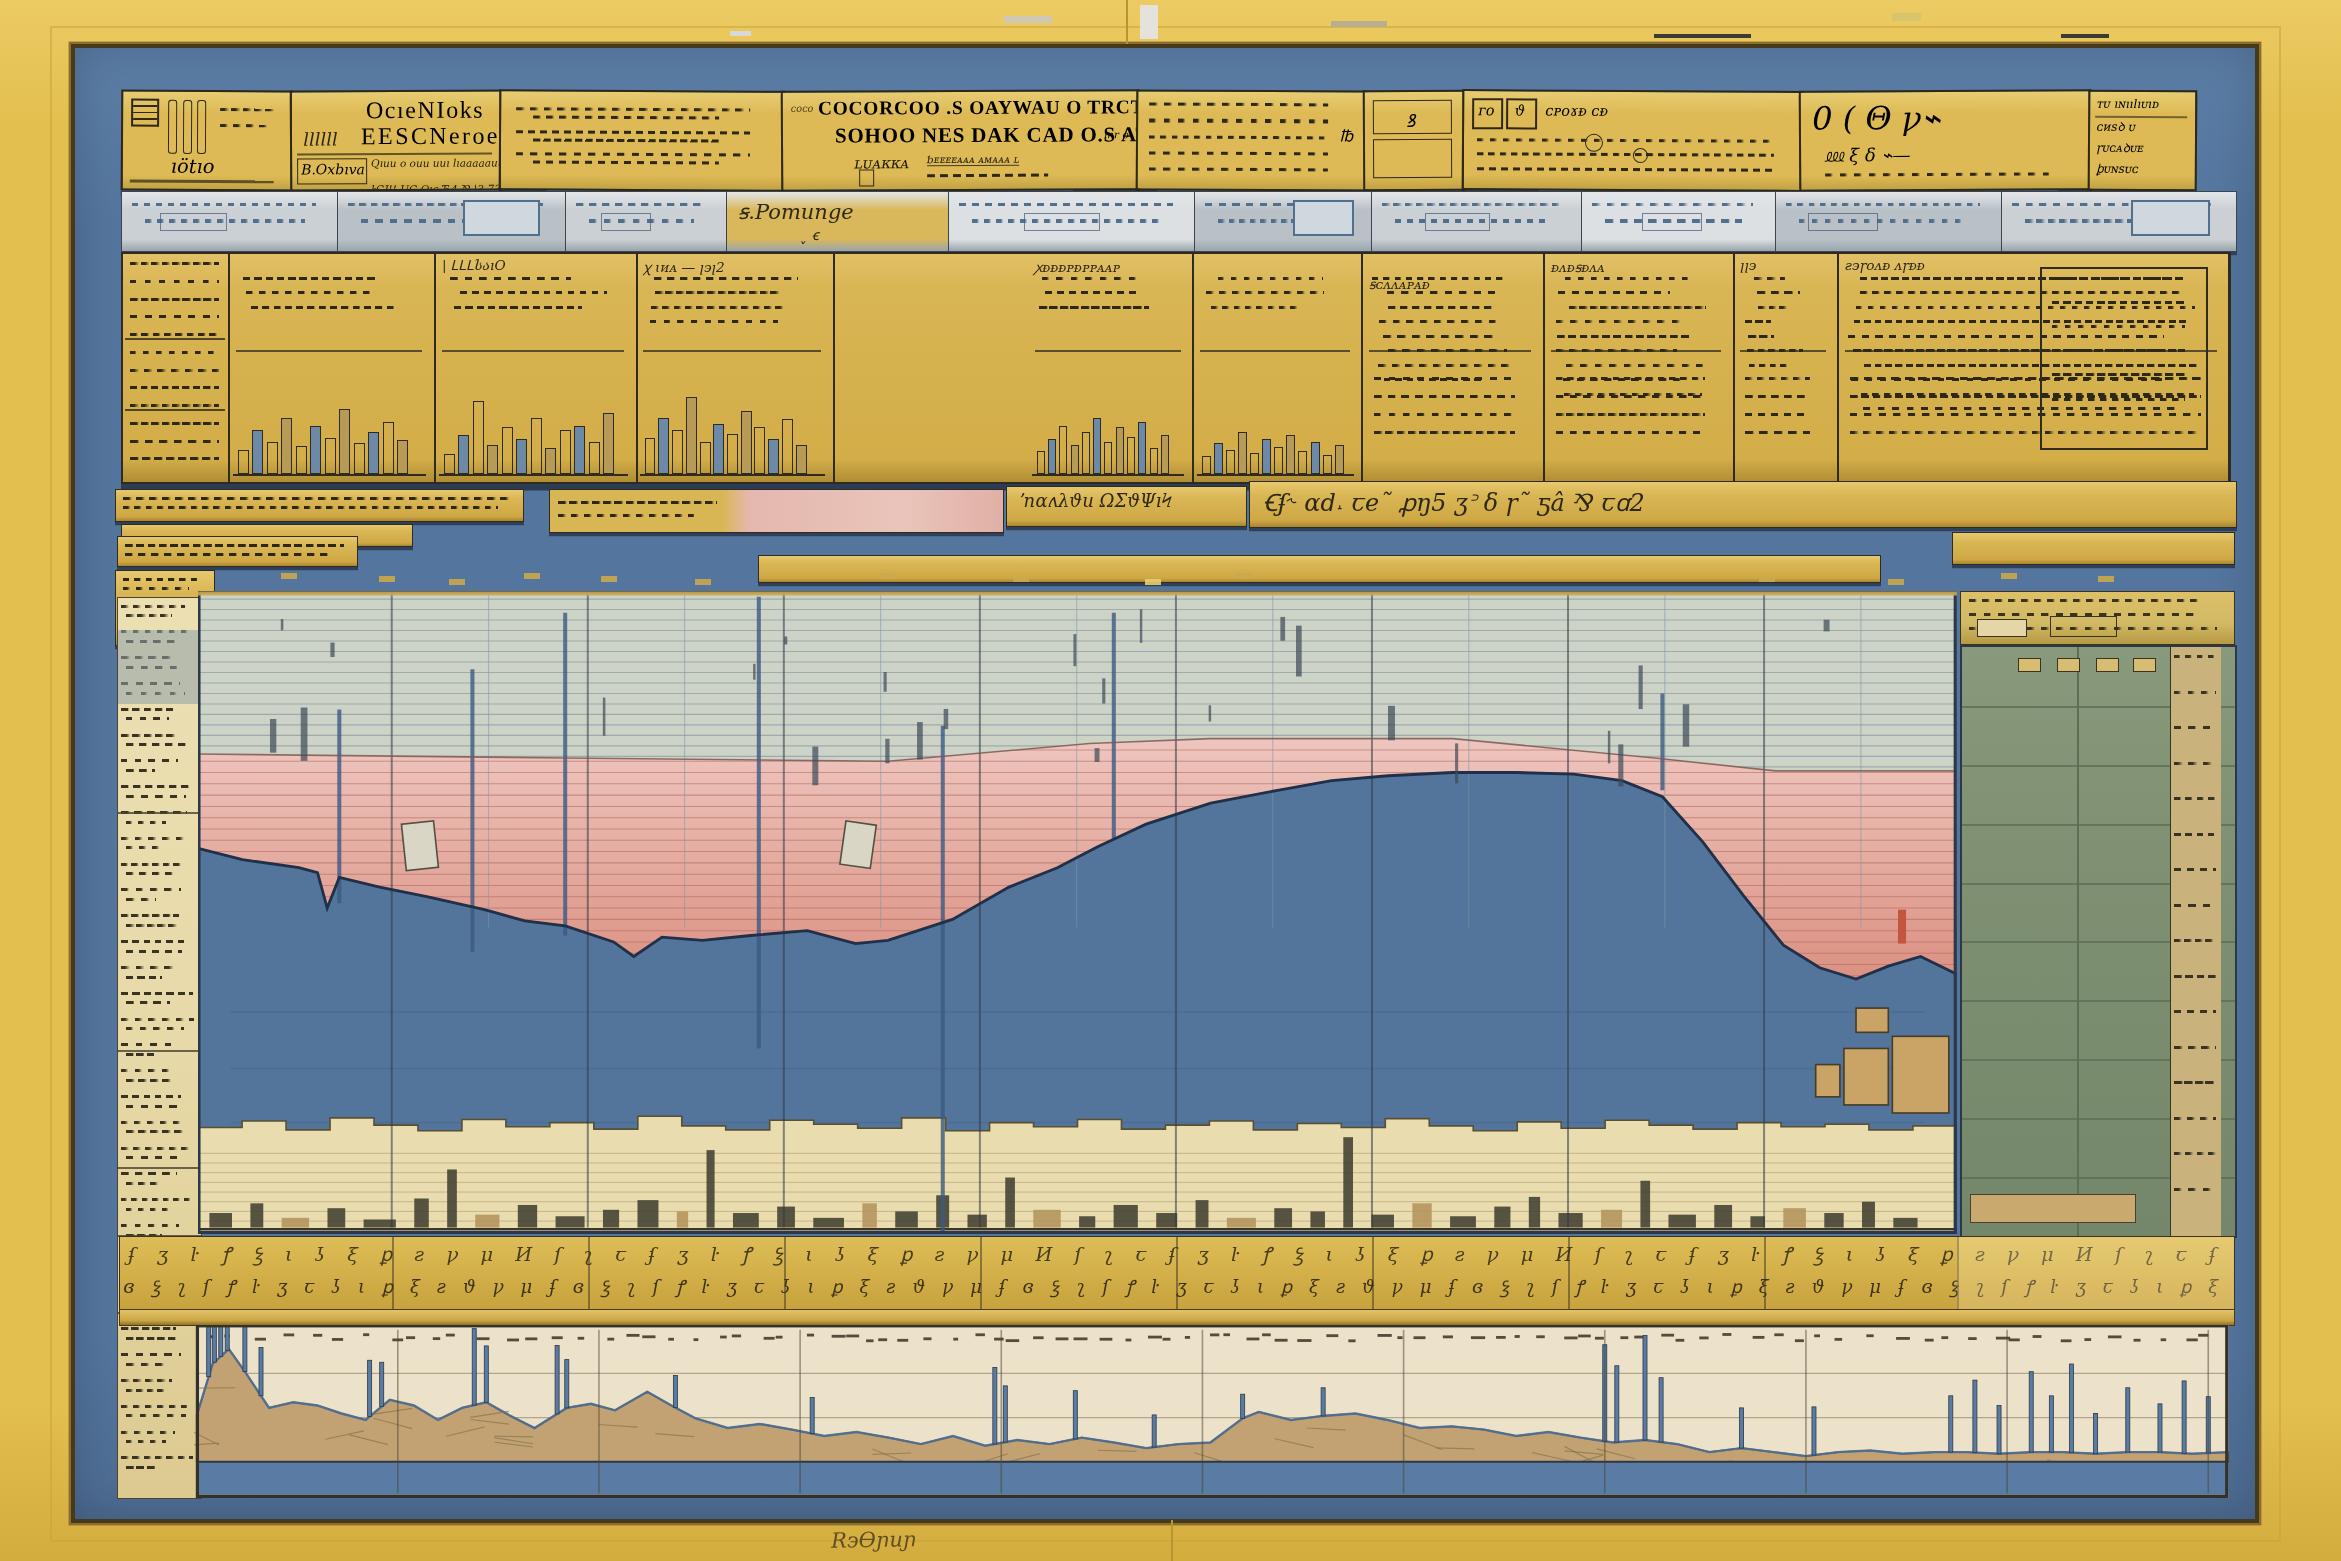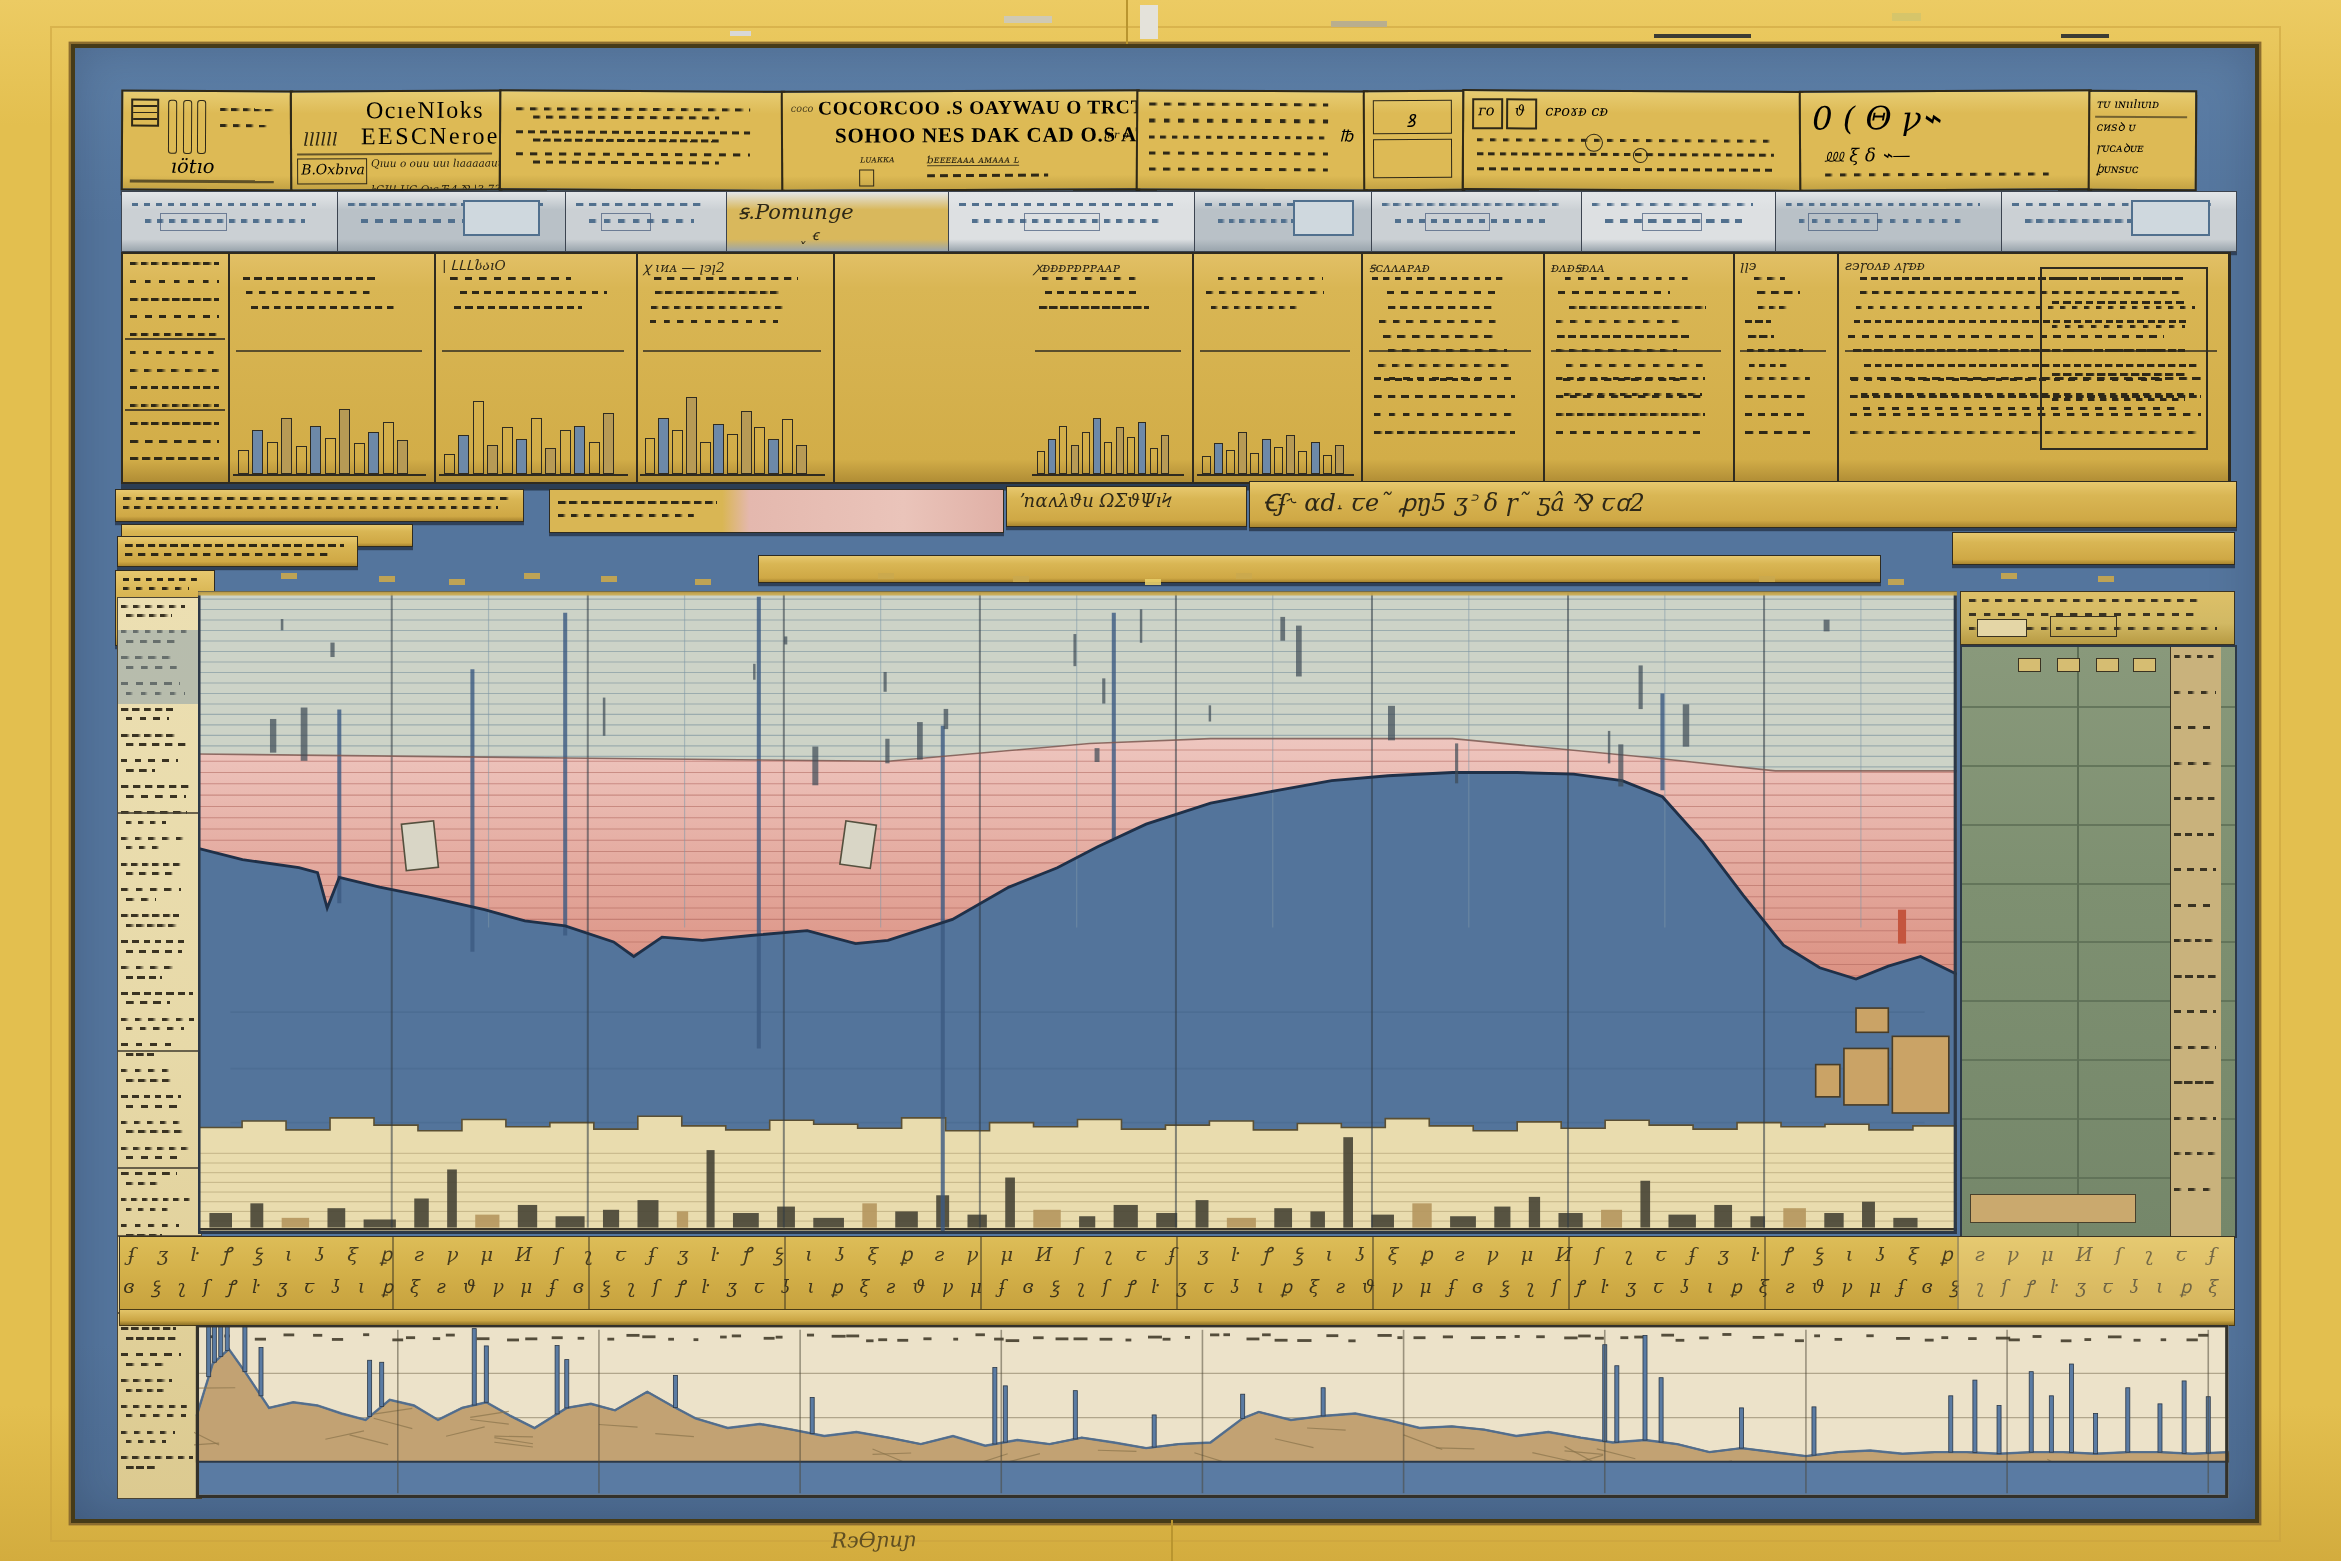--- a/index.html
+++ b/index.html
@@ -58,21 +58,21 @@
         <div style="position: absolute; left: 14.5px; top: 39px; width: 234px; height: 3.2px; background: repeating-linear-gradient(90deg, rgb(46, 40, 23) 0px, rgb(46, 40, 23) 7.3px, transparent 6.5px, transparent 12px);"></div>
         <div style="position: absolute; left: 32px; top: 47px; width: 186px; height: 3.2px; background: repeating-linear-gradient(90deg, rgb(46, 40, 23) 0px, rgb(46, 40, 23) 6.5px, transparent 8px, transparent 10.5px);"></div>
         <div style="position: absolute; left: 14.5px; top: 61px; width: 234px; height: 3.2px; background: repeating-linear-gradient(90deg, rgb(46, 40, 23) 0px, rgb(46, 40, 23) 6.5px, transparent 7.3px, transparent 14.5px);"></div>
         <div style="position: absolute; left: 32px; top: 69px; width: 186px; height: 3.2px; background: repeating-linear-gradient(90deg, rgb(46, 40, 23) 0px, rgb(46, 40, 23) 7.3px, transparent 6.5px, transparent 13px);"></div>
       </div>
       <div style="position: absolute; left: 781px; top: 90px; width: 355px; height: 97px; background: linear-gradient(rgb(231, 204, 114) 0%, rgb(221, 186, 85) 22%, rgb(221, 186, 85) 86%, rgb(195, 162, 67) 100%); border: 2.4px solid rgb(46, 40, 23); box-shadow: rgba(20, 16, 5, 0.55) 0px 4.8px 0px; transform: rotate(-0.25deg); overflow: hidden;">
         <div class="script" style="position: absolute; left: 8px; top: 9.7px; font-size: 9.7px; opacity: 0.7; white-space: nowrap;">ᴄᴏᴄᴏ</div>
         <div class="serif" style="position: absolute; left: 35px; top: 4.8px; font-size: 19.4px; letter-spacing: 0.8px; font-weight: bold; white-space: nowrap;">COCORCOO .S OAYWAU O TRCTIULE</div>
         <div class="serif" style="position: absolute; left: 52px; top: 31px; font-size: 21px; letter-spacing: 0.8px; font-weight: bold; white-space: nowrap;">SOHOO NES DAK CAD O.S ATRE</div>
         <div class="script" style="position: absolute; left: 321px; top: 37px; font-size: 10.5px; white-space: nowrap;">ınr o</div>
-        <div class="script" style="position: absolute; left: 77px; top: 61px; font-size: 10px; opacity: 0.85; white-space: nowrap;">ʟᴜᴀᴋᴋᴀ</div>
+        <div class="script" style="position: absolute; left: 71px; top: 61px; font-size: 16px; opacity: 0.85; white-space: nowrap;">ʟᴜᴀᴋᴋᴀ</div>
         <div style="position: absolute; left: 76px; top: 77px; width: 13px; height: 14.5px; border: 1.6px solid rgb(46, 40, 23);"></div>
         <div class="script" style="position: absolute; left: 144px; top: 61px; font-size: 10.5px; opacity: 0.85; border-bottom: 1.6px solid rgb(46, 40, 23); white-space: nowrap;">ƅᴇᴇᴇᴇᴀᴀᴀ ᴀᴍᴀᴀᴀ ʟ</div>
         <div style="position: absolute; left: 144px; top: 82px; width: 121px; height: 3.2px; background: repeating-linear-gradient(90deg, rgb(46, 40, 23) 0px, rgb(46, 40, 23) 7.3px, transparent 8px, transparent 13px);"></div>
       </div>
       <div style="position: absolute; left: 1136px; top: 90px; width: 228px; height: 97px; background: linear-gradient(rgb(231, 204, 114) 0%, rgb(221, 186, 85) 22%, rgb(221, 186, 85) 86%, rgb(195, 162, 67) 100%); border: 2.4px solid rgb(46, 40, 23); box-shadow: rgba(20, 16, 5, 0.55) 0px 4.8px 0px; transform: rotate(0.3deg); overflow: hidden;">
         <div style="position: absolute; left: 11.3px; top: 11.3px; width: 179px; height: 3.2px; background: repeating-linear-gradient(90deg, rgb(46, 40, 23) 0px, rgb(46, 40, 23) 5.6px, transparent 9px, transparent 14.5px);"></div>
         <div style="position: absolute; left: 11.3px; top: 27.4px; width: 179px; height: 3.2px; background: repeating-linear-gradient(90deg, rgb(46, 40, 23) 0px, rgb(46, 40, 23) 4.8px, transparent 7.3px, transparent 14.5px);"></div>
         <div style="position: absolute; left: 11.3px; top: 44px; width: 179px; height: 3.2px; background: repeating-linear-gradient(90deg, rgb(46, 40, 23) 0px, rgb(46, 40, 23) 4.8px, transparent 6.5px, transparent 11.3px);"></div>
         <div style="position: absolute; left: 11.3px; top: 60px; width: 179px; height: 3.2px; background: repeating-linear-gradient(90deg, rgb(46, 40, 23) 0px, rgb(46, 40, 23) 5.6px, transparent 7.3px, transparent 14.5px);"></div>
         <div style="position: absolute; left: 11.3px; top: 76px; width: 179px; height: 3.2px; background: repeating-linear-gradient(90deg, rgb(46, 40, 23) 0px, rgb(46, 40, 23) 5.6px, transparent 8px, transparent 14.5px);"></div>
@@ -270,21 +270,21 @@
         <div style="position: absolute; left: 70px; bottom: 8px; width: 9px; height: 35px; background: rgb(109, 137, 168); border: 1.6px solid rgb(47, 43, 32); box-sizing: border-box;"></div>
         <div style="position: absolute; left: 82px; bottom: 8px; width: 9px; height: 27.4px; background: transparent; border: 1.6px solid rgb(47, 43, 32); box-sizing: border-box;"></div>
         <div style="position: absolute; left: 94px; bottom: 8px; width: 9px; height: 39px; background: rgb(183, 154, 85); border: 1.6px solid rgb(47, 43, 32); box-sizing: border-box;"></div>
         <div style="position: absolute; left: 106px; bottom: 8px; width: 9px; height: 22.6px; background: transparent; border: 1.6px solid rgb(47, 43, 32); box-sizing: border-box;"></div>
         <div style="position: absolute; left: 119px; bottom: 8px; width: 9px; height: 32px; background: rgb(109, 137, 168); border: 1.6px solid rgb(47, 43, 32); box-sizing: border-box;"></div>
         <div style="position: absolute; left: 131px; bottom: 8px; width: 9px; height: 19.4px; background: transparent; border: 1.6px solid rgb(47, 43, 32); box-sizing: border-box;"></div>
         <div style="position: absolute; left: 143px; bottom: 8px; width: 9px; height: 29px; background: rgb(183, 154, 85); border: 1.6px solid rgb(47, 43, 32); box-sizing: border-box;"></div>
         <div style="position: absolute; left: 4.8px; bottom: 6.5px; width: 157px; height: 1.6px; background: rgb(47, 43, 32);"></div>
       </div>
       <div style="position: absolute; left: 1238px; top: 0px; width: 182px; height: 228px; border-right: 2.4px solid rgb(47, 43, 32); overflow: hidden;">
-        <div class="script" style="position: absolute; left: 8px; top: 3px; font-size: 13.7px; color: rgb(46, 40, 23); white-space: nowrap;">ꞩᴄᴧᴧᴀᴩᴀᴆ</div>
+        <div class="script" style="position: absolute; left: 8px; top: 20px; font-size: 13.7px; color: rgb(46, 40, 23); white-space: nowrap;">ꞩᴄᴧᴧᴀᴩᴀᴆ</div>
         <div style="position: absolute; left: 11.4px; top: 22.6px; width: 133px; height: 3.2px; background: repeating-linear-gradient(90deg, rgb(46, 40, 23) 0px, rgb(46, 40, 23) 5.6px, transparent 6.5px, transparent 11.3px);"></div>
         <div style="position: absolute; left: 26px; top: 37px; width: 108px; height: 3.2px; background: repeating-linear-gradient(90deg, rgb(46, 40, 23) 0px, rgb(46, 40, 23) 6.5px, transparent 7.3px, transparent 14.5px);"></div>
         <div style="position: absolute; left: 27px; top: 52px; width: 107px; height: 3.2px; background: repeating-linear-gradient(90deg, rgb(46, 40, 23) 0px, rgb(46, 40, 23) 6.5px, transparent 8px, transparent 12px);"></div>
         <div style="position: absolute; left: 18px; top: 66px; width: 117px; height: 3.2px; background: repeating-linear-gradient(90deg, rgb(46, 40, 23) 0px, rgb(46, 40, 23) 5.6px, transparent 8px, transparent 13.7px);"></div>
         <div style="position: absolute; left: 22px; top: 81px; width: 113px; height: 3.2px; background: repeating-linear-gradient(90deg, rgb(46, 40, 23) 0px, rgb(46, 40, 23) 6.5px, transparent 9px, transparent 14.5px);"></div>
         <div style="position: absolute; left: 27px; top: 95px; width: 119px; height: 3.2px; background: repeating-linear-gradient(90deg, rgb(46, 40, 23) 0px, rgb(46, 40, 23) 5.6px, transparent 9px, transparent 14.5px);"></div>
         <div style="position: absolute; left: 17px; top: 110px; width: 131px; height: 3.2px; background: repeating-linear-gradient(90deg, rgb(46, 40, 23) 0px, rgb(46, 40, 23) 4.8px, transparent 9px, transparent 13.7px);"></div>
         <div style="position: absolute; left: 23px; top: 124px; width: 102px; height: 3.2px; background: repeating-linear-gradient(90deg, rgb(46, 40, 23) 0px, rgb(46, 40, 23) 6.5px, transparent 6.5px, transparent 11.3px);"></div>
         <div style="position: absolute; left: 8px; top: 96px; width: 162px; height: 1.6px; background: rgb(47, 43, 32); opacity: 0.75;"></div>
         <div style="position: absolute; left: 13px; top: 123px; width: 141px; height: 3.2px; background: repeating-linear-gradient(90deg, rgb(46, 40, 23) 0px, rgb(46, 40, 23) 6.5px, transparent 6.5px, transparent 14.5px);"></div>

